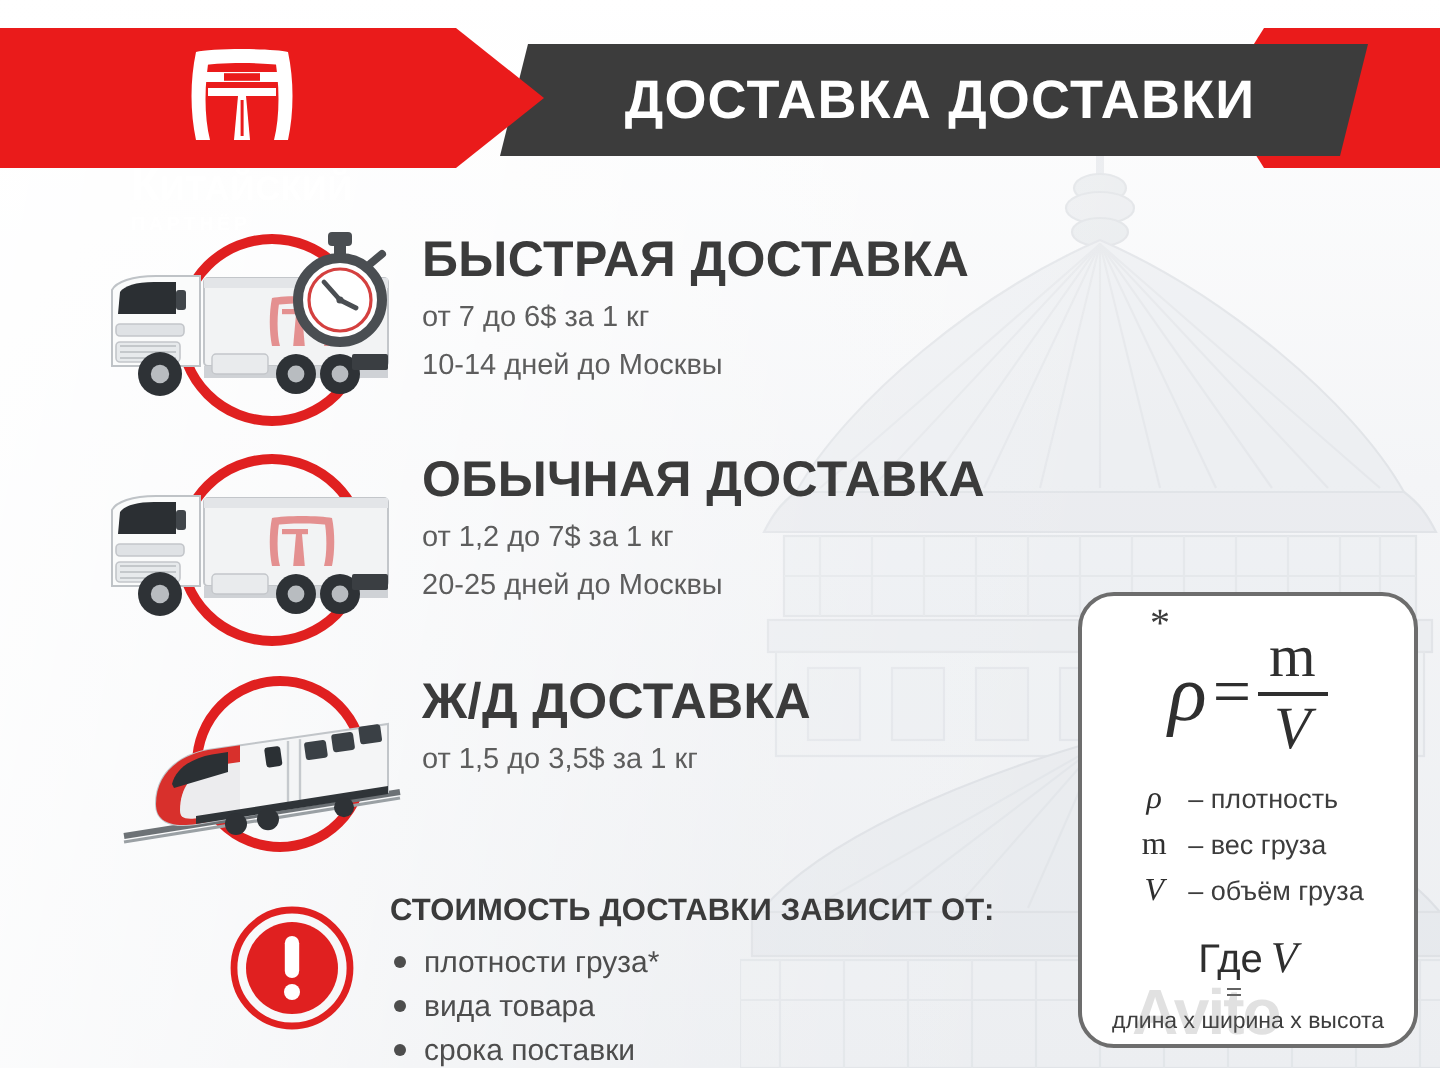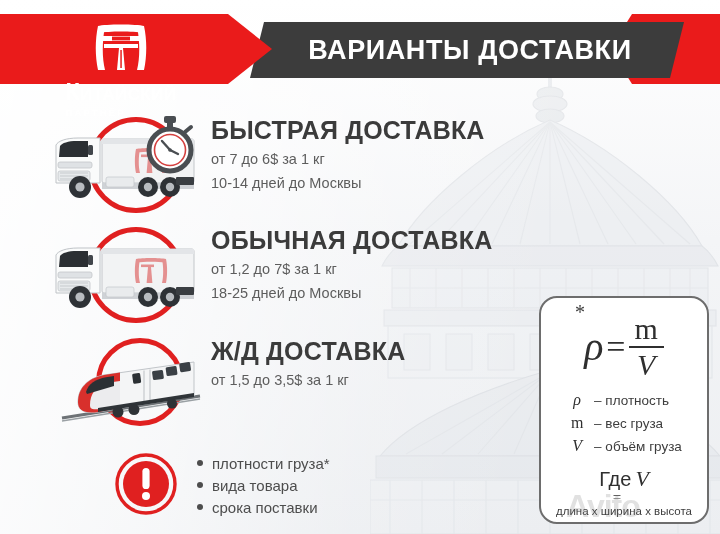--- a/index.html
+++ b/index.html
@@ -250,21 +250,21 @@
           <path d="M0 440 L360 440"></path>
         </g>
       </g>
     </svg>
   </div>
   <div class="bg-haze"></div>
 
   <div class="header">
     <div class="hdr-red-right"></div>
     <div class="hdr-dark">
-      <div class="hdr-title">ВАРИАНТЫ ДОСТАВКИ</div>
+      <div class="hdr-title">ДОСТАВКА ДОСТАВКИ</div>
     </div>
     <div class="hdr-red"></div>
 
     <div class="logo-block">
       <div class="logo-mark">
         <svg viewBox="0 0 52 50" xmlns="http://www.w3.org/2000/svg">
           <g fill="#ffffff">
             <path d="M3 4 C10 2 42 2 49 4 L47 11 C40 9 12 9 5 11 Z"></path>
             <path d="M6 14 L46 14 L46 19 L6 19 Z"></path>
             <path d="M9 22 L43 22 L43 26 L9 26 Z"></path>
@@ -376,21 +376,21 @@
           <circle cx="126" cy="58" r="10" fill="#2e3236"></circle>
             <circle cx="126" cy="58" r="4.2" fill="#b8bcc0"></circle>
           <rect x="62" y="48" width="28" height="10" rx="2" fill="#e9ebed" stroke="#c3c6ca" stroke-width=".7"></rect>
           <rect x="132" y="48" width="18" height="8" rx="1" fill="#3a3e42"></rect>
         </svg>
       </div>
     </div>
     <div class="row-text">
       <div class="row-title">ОБЫЧНАЯ ДОСТАВКА</div>
       <div class="row-line">от 1,2 до 7$ за 1 кг</div>
-      <div class="row-line second">18-25 дней до Москвы</div>
+      <div class="row-line second">20-25 дней до Москвы</div>
     </div>
   </div>
 
   <div class="row" style="left:36px;top:334px;">
     <div class="row-icon">
       <div class="ring" style="left:60px;top:4px;width:88px;height:88px;"></div>
       <div class="vehicle" style="left:18px;top:16px;">
         <svg width="150" height="76" viewBox="0 0 150 76" xmlns="http://www.w3.org/2000/svg">
 
           <path d="M8 68 L146 46" stroke="#6d7276" stroke-width="3"></path>
@@ -430,20 +430,21 @@
   <div class="note">
     <div class="warn">
       <svg viewBox="0 0 62 62" xmlns="http://www.w3.org/2000/svg">
         <circle cx="31" cy="31" r="29" fill="none" stroke="#e02020" stroke-width="3.4"></circle>
         <circle cx="31" cy="31" r="23" fill="#e02020"></circle>
         <rect x="27.4" y="15" width="7.2" height="21" rx="3.6" fill="#ffffff"></rect>
         <circle cx="31" cy="43" r="4" fill="#ffffff"></circle>
       </svg>
     </div>
     <div class="note-body">
+      <div class="note-title">СТОИМОСТЬ ДОСТАВКИ ЗАВИСИТ ОТ:</div>
       <ul class="note-list">
         <li>плотности груза*</li>
         <li>вида товара</li>
         <li>срока поставки</li>
       </ul>
     </div>
   </div>
 
   <div class="card">
     <div class="star">*</div>

